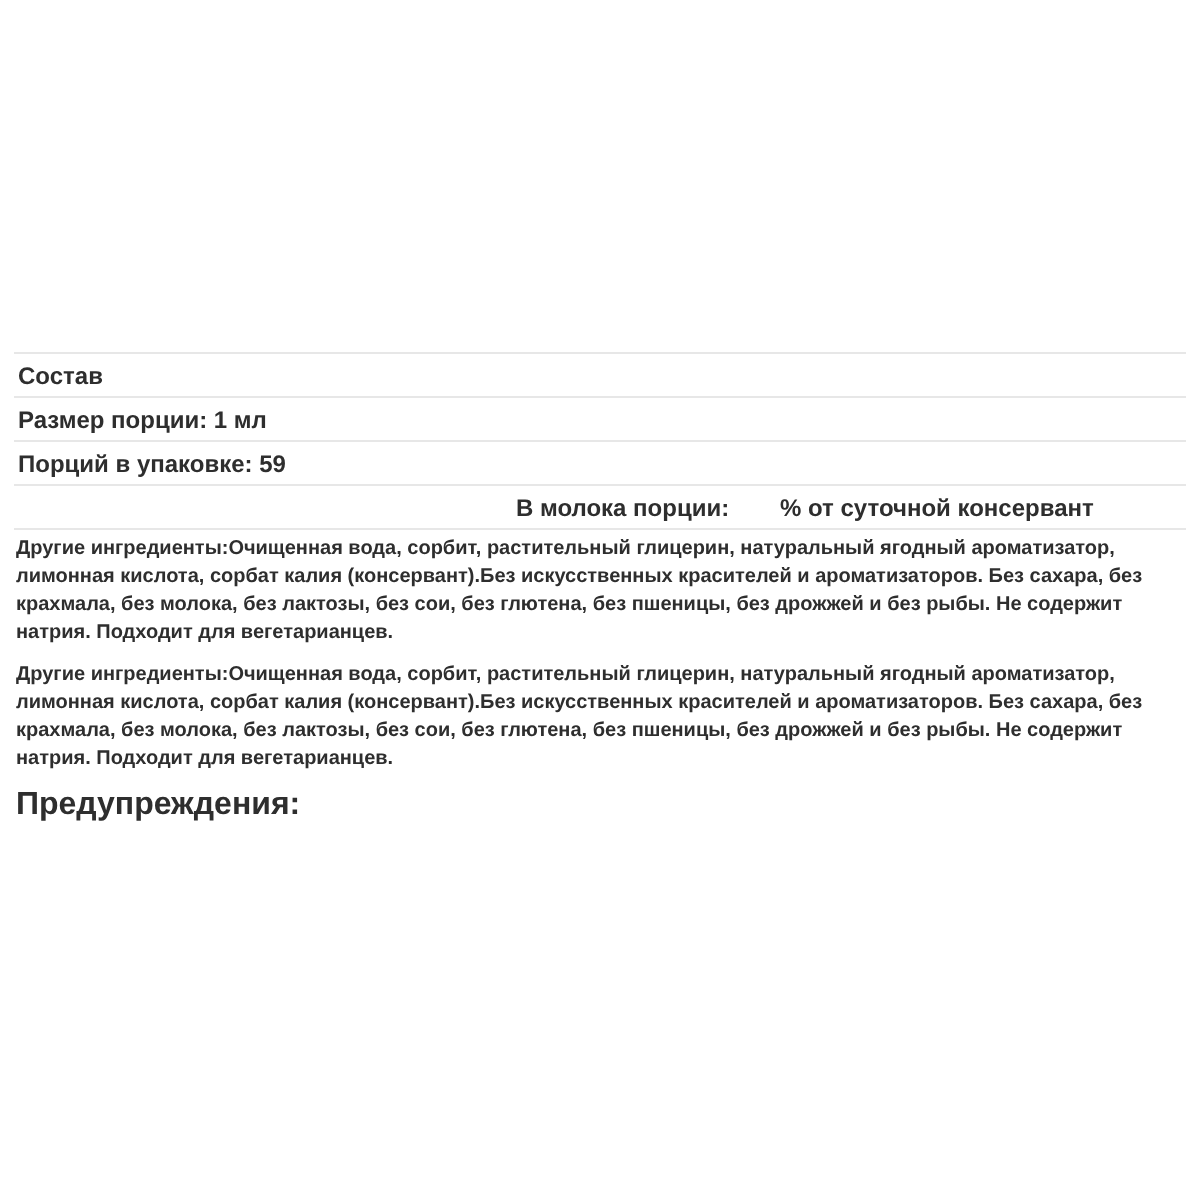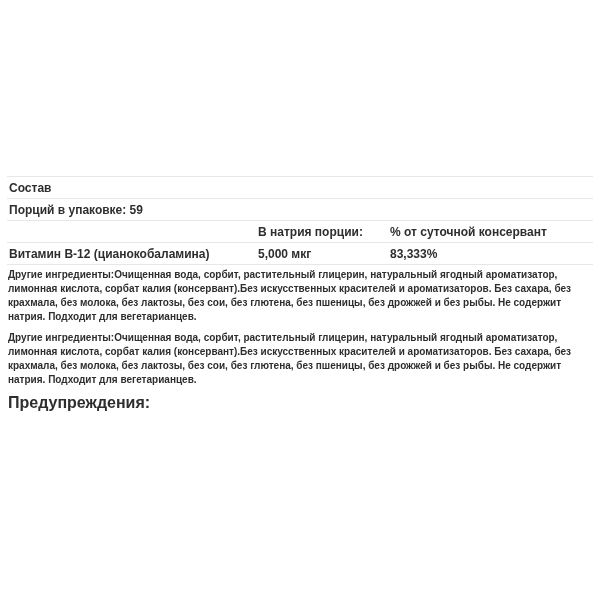--- a/index.html
+++ b/index.html
@@ -52,36 +52,34 @@
 <body>
 
 <div class="content">
 
   <div class="facts-table">
 
     <div class="frow">
       <span class="cell full">Состав</span>
     </div>
 
+    <div class="frow">
+      <span class="cell full">Размер порции: 1 мл</span>
+    </div>
 
     <div class="frow">
       <span class="cell full">Порций в упаковке: 59</span>
     </div>
 
     <div class="frow">
       <span class="cell"></span>
-      <span class="cell">В натрия порции:</span>
+      <span class="cell">В молока порции:</span>
       <span class="cell">% от суточной консервант</span>
     </div>
 
-    <div class="frow">
-      <span class="cell">Витамин B-12 (цианокобаламина)</span>
-      <span class="cell">5,000 мкг</span>
-      <span class="cell">83,333%</span>
-    </div>
 
   </div>
 
   <p class="para">Другие ингредиенты:Очищенная вода, сорбит, растительный глицерин, натуральный ягодный ароматизатор, лимонная кислота, сорбат калия (консервант).Без искусственных красителей и ароматизаторов. Без сахара, без крахмала, без молока, без лактозы, без сои, без глютена, без пшеницы, без дрожжей и без рыбы. Не содержит натрия. Подходит для вегетарианцев.</p>
 
   <p class="para">Другие ингредиенты:Очищенная вода, сорбит, растительный глицерин, натуральный ягодный ароматизатор, лимонная кислота, сорбат калия (консервант).Без искусственных красителей и ароматизаторов. Без сахара, без крахмала, без молока, без лактозы, без сои, без глютена, без пшеницы, без дрожжей и без рыбы. Не содержит натрия. Подходит для вегетарианцев.</p>
 
   <p class="warnings">Предупреждения:</p>
 
 </div>

